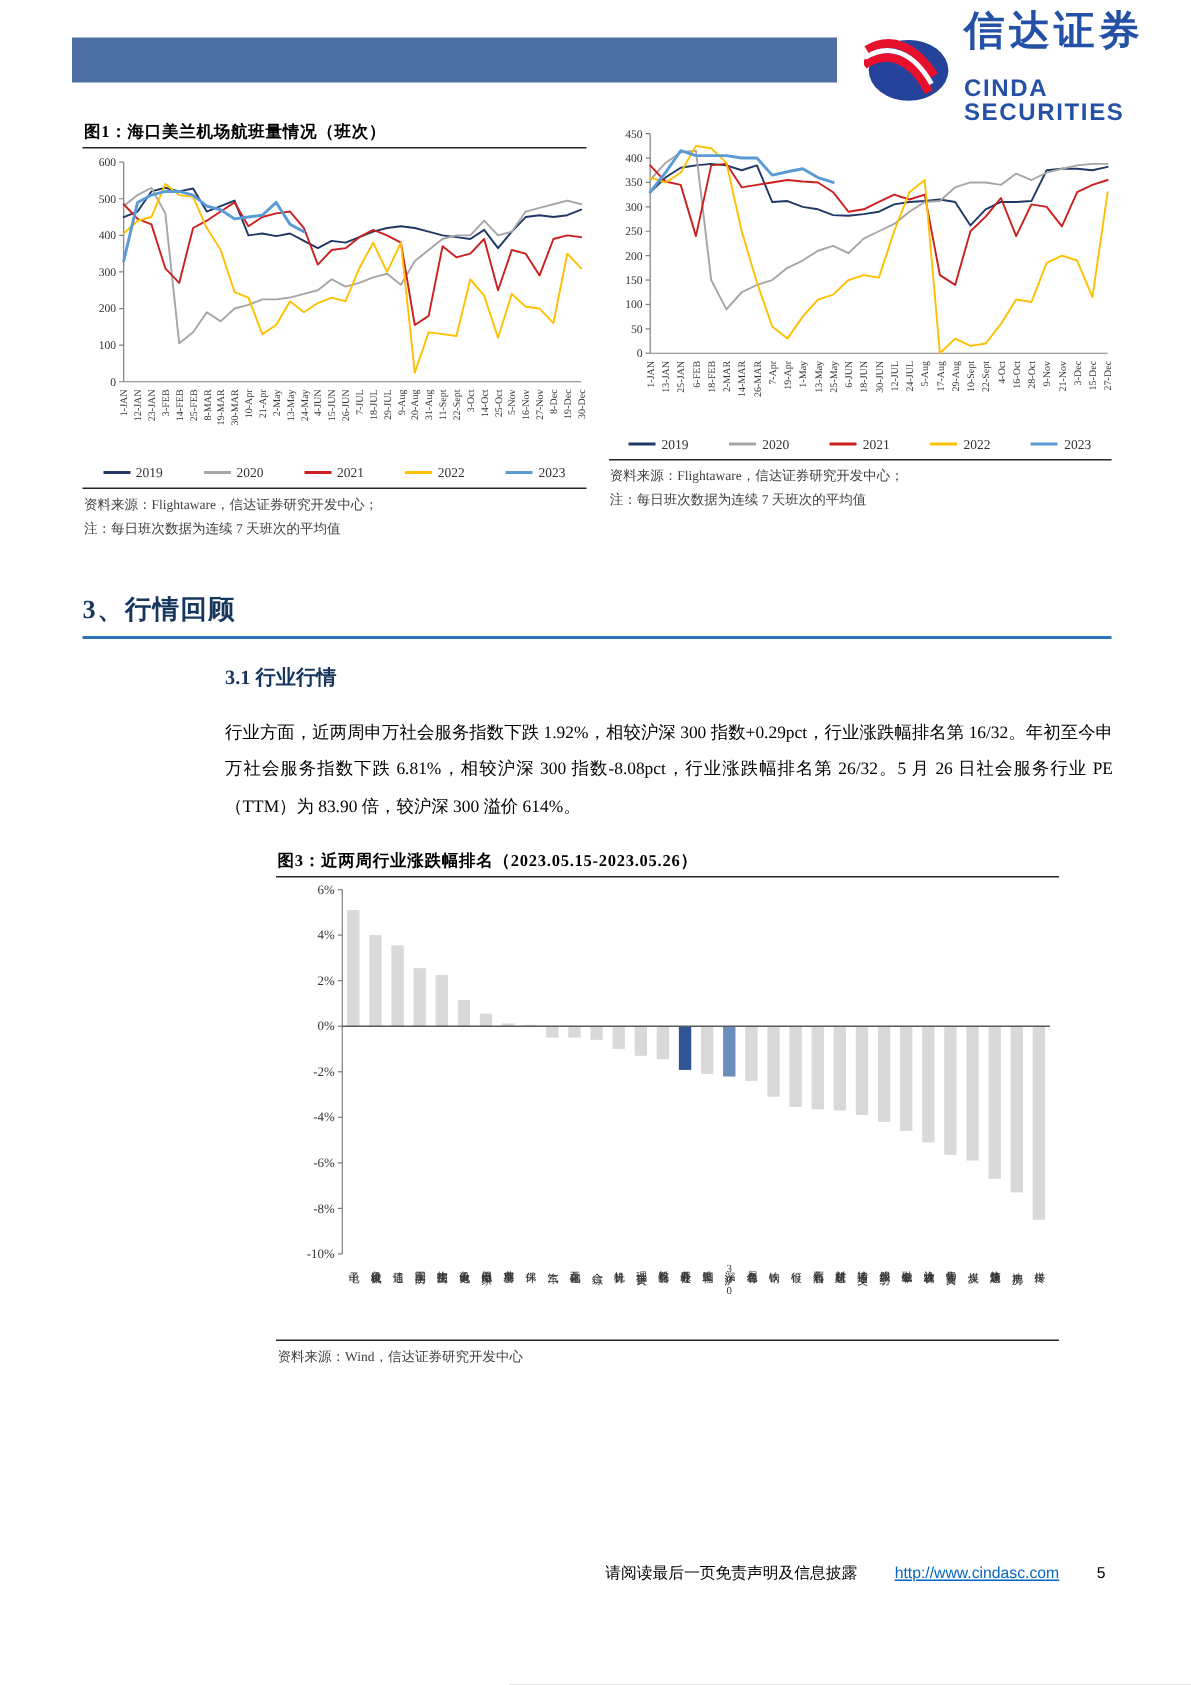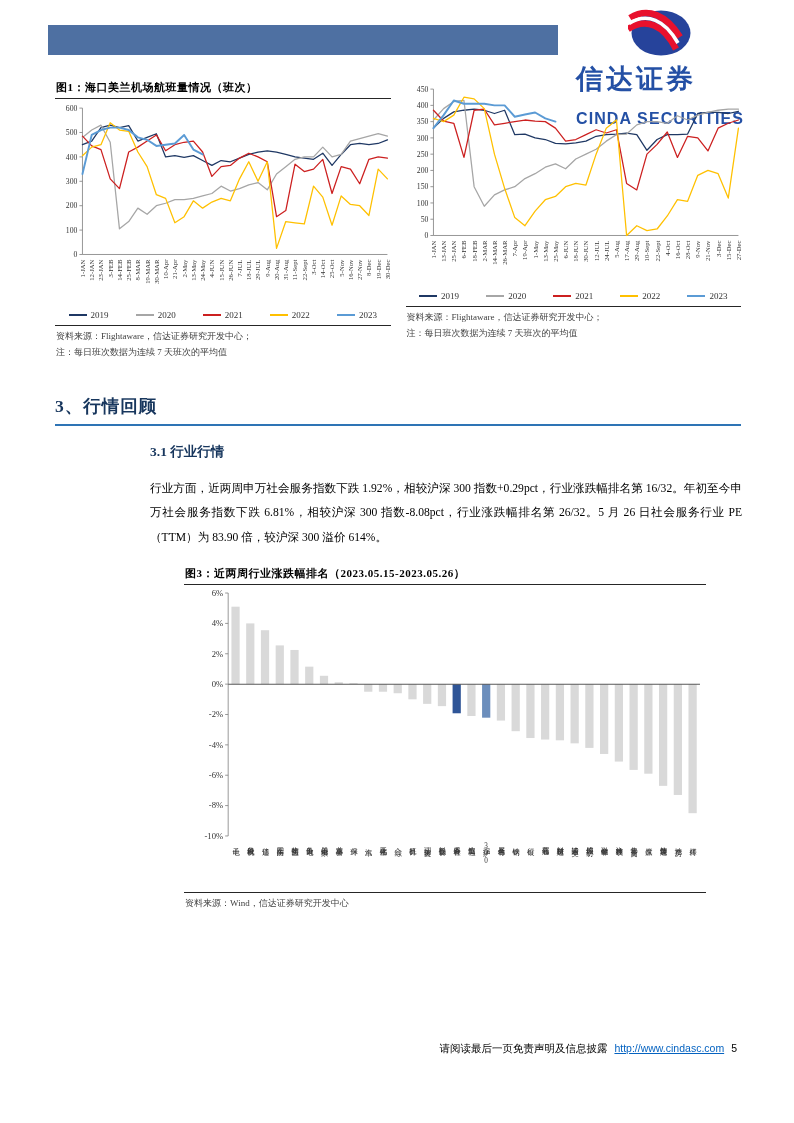--- a/index.html
+++ b/index.html
@@ -1,21 +1,21 @@
 <!DOCTYPE html>
 <html><head>
 <meta charset="utf-8">
 <style>
   * { margin:0; padding:0; box-sizing:border-box; }
   body { background:#888; font-family:"Liberation Serif","DejaVu Serif",serif; }
   .page { position:relative; width:794px; height:1123px; background:#fff; margin:0 auto; overflow:hidden; }
 
   
   .topbar { position:absolute; left:48px; top:25px; width:510px; height:30px; background:#4E70A2; }
-  .logo { position:absolute; left:576px; top:7px; display:flex; align-items:center; gap:9px;flex-direction:column; }
+  .logo { position:absolute; left:576px; top:7px; display:flex; align-items:center; gap:9px; }
   .brand { display:flex; flex-direction:column; line-height:1; font-family:"Liberation Sans",sans-serif; }
   .brand-cn { font-size:27px; font-weight:bold; color:#2450A5; letter-spacing:3px; }
   .brand-en { font-size:16px; font-weight:bold; color:#2450A5; letter-spacing:1.1px; margin-top:18px; }
 
   
   .figs { position:absolute; left:55px; top:80px; width:686px; display:flex; gap:15px; }
   .fig { flex:1; min-width:0; }
   .fig-title { font-size:11px; font-weight:bold; color:#000; letter-spacing:0.5px;
                padding:0 0 3px 1px; border-bottom:1.5px solid #262626; }
   .fig svg { display:block; margin-top:3px; }
@@ -31,21 +31,21 @@
   .sec-h2 { position:absolute; left:150px; top:443px; font-size:13.5px; font-weight:bold; color:#17365D; }
   .para { position:absolute; left:150px; top:477px; width:592px; font-size:11.6px; line-height:2.1;
           text-align:justify; color:#000; }
 
   
   .fig3 { position:absolute; left:184px; top:566px; width:522px; }
   .fig3 .src { text-align:left; }
 
   
   .footer { position:absolute; left:0; top:1042px; width:737px; display:flex; justify-content:flex-end;
-            align-items:baseline; gap:7px; font-size:10.5px; color:#000; }
+            align-items:baseline; gap:25px; font-size:10.5px; color:#000; }
   .footer a { color:#0563C1; text-decoration:underline; font-family:"Liberation Sans",sans-serif; font-size:10.5px;text-align:right; }
   .pagenum { font-family:"Liberation Sans",sans-serif; }
 </style>
 </head>
 <body>
 
 <div class="page">
 
   <div class="topbar"></div>
   <div class="logo">

